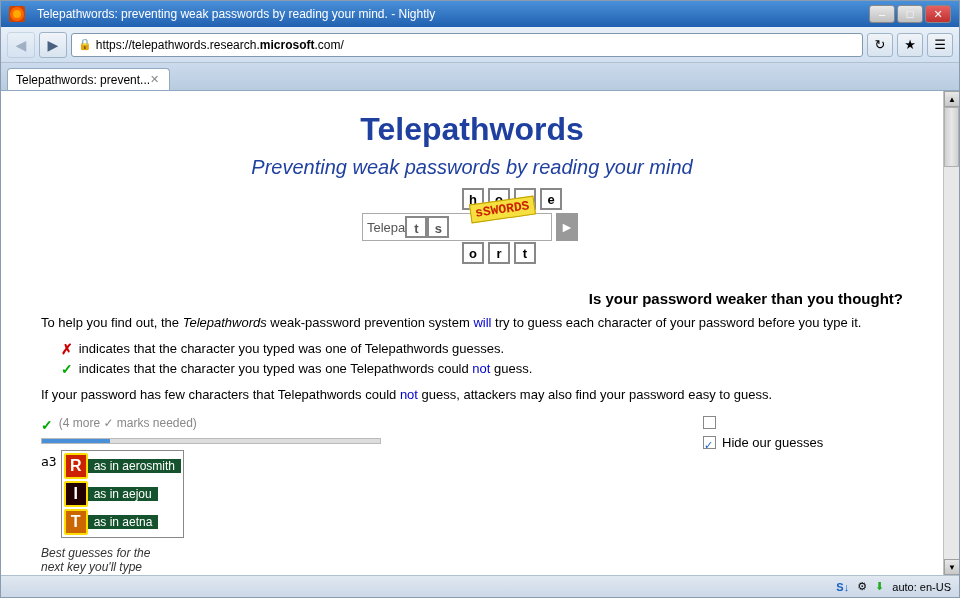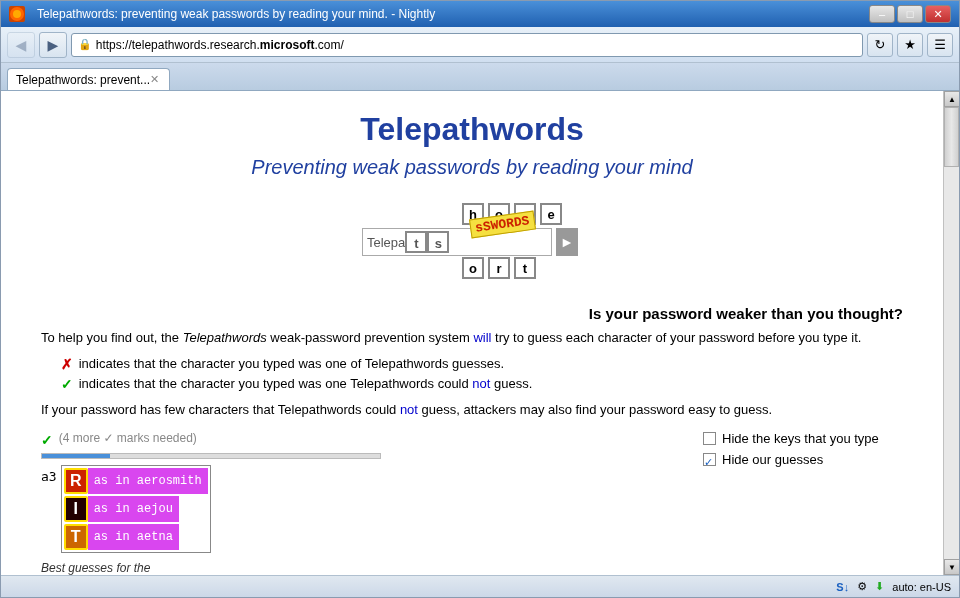--- a/index.html
+++ b/index.html
@@ -170,21 +170,21 @@
       text-align: center;
       color: #2040a0;
       font-size: 32px;
       font-weight: bold;
       margin-bottom: 8px;
     }
     .page-subtitle {
       text-align: center;
       color: #2040a0;
       font-size: 20px;
-      margin-bottom: 16px;
+      margin-bottom: 1px;
       font-style: italic;
     }
 
     
     .logo-area {
       display: flex;
       justify-content: center;
       margin-bottom: 20px;
     }
 
@@ -264,28 +264,27 @@
       justify-content: center;
       font-weight: bold;
       font-size: 16px;
       color: white;
       border-radius: 2px;
     }
     .guess-letter.red-bg { background: #cc2200; border: 2px solid #ffdd00; }
     .guess-letter.dark-bg { background: #220000; border: 2px solid #ffdd00; }
     .guess-letter.orange-bg { background: #cc6600; border: 2px solid #ffdd00; }
     .guess-text {
-      background: #d946ef;
+      background: #14532d;
       color: white;
       font-size: 12px;
       padding: 0 6px;
-      height: 26px;
-      display: flex;
-      align-items: center;
-      font-family: Liberation Mono, monospace;
+      height: 14px;
+      display: flex;
+      align-items: center;
     }
 
     .best-guesses-label {
       font-size: 12px;
       font-style: italic;
       color: #333;
       margin-top: 8px;
     }
 
     
@@ -424,21 +423,20 @@
           </div>
 
           <p class="best-guesses-label">Best guesses for the<br>next key you'll type</p>
         </div>
 
         <div class="demo-right">
           <div class="checkbox-row">
             <div class="cb">
               <span class="cb-checkmark"></span>
             </div>
-            <label>Hide the keys that you type</label>
           </div>
           <div class="checkbox-row">
             <div class="cb checked">
               <span class="cb-checkmark" style="color:#1a60c0;">✓</span>
             </div>
             <label>Hide our guesses</label>
           </div>
         </div>
       </div>
 

